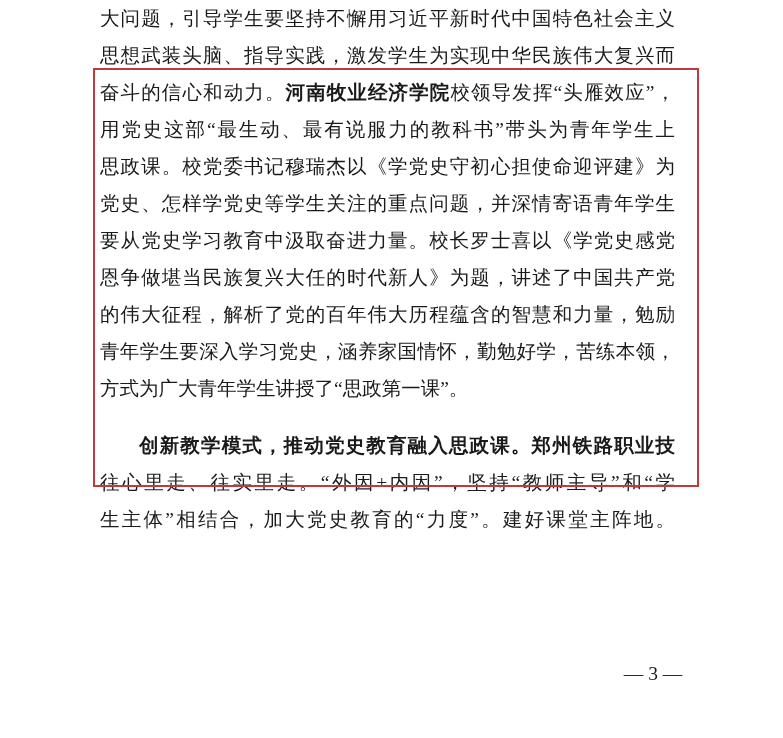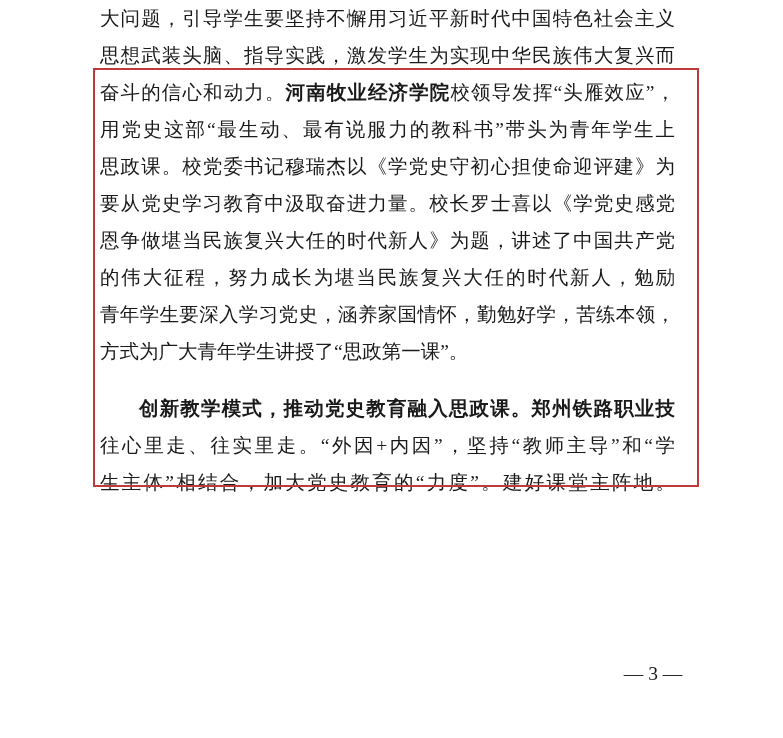--- a/index.html
+++ b/index.html
@@ -78,23 +78,24 @@
 
 <div class="doc-page">
 
   <div class="doc-body">
       <div class="para">
         <div class="line"><span class="seg">大问题，引导学生要坚持不懈用习近平新时代中国特色社会主义</span></div>
         <div class="line"><span class="seg">思想武装头脑、指导实践，激发学生为实现中华民族伟大复兴而</span></div>
         <div class="line"><span class="seg">奋斗的信心和动力。</span><span class="seg bold">河南牧业经济学院</span><span class="seg">校领导发挥“头雁效应”，</span></div>
         <div class="line"><span class="seg">用党史这部“最生动、最有说服力的教科书”带头为青年学生上</span></div>
         <div class="line"><span class="seg">思政课。校党委书记穆瑞杰以《学党史守初心担使命迎评建》为</span></div>
+        <div class="line"><span class="seg">党史、怎样学党史等学生关注的重点问题，并深情寄语青年学生</span></div>
         <div class="line"><span class="seg">要从党史学习教育中汲取奋进力量。校长罗士喜以《学党史感党</span></div>
         <div class="line"><span class="seg">恩争做堪当民族复兴大任的时代新人》为题，讲述了中国共产党</span></div>
-        <div class="line"><span class="seg">的伟大征程，努力成长为堪当民族复兴大任的时代新人，勉励</span></div>
+        <div class="line"><span class="seg">的伟大征程，解析了党的百年伟大历程蕴含的智慧和力量，勉励</span></div>
         <div class="line"><span class="seg">青年学生要深入学习党史，涵养家国情怀，勤勉好学，苦练本领，</span></div>
         <div class="line last"><span class="seg">方式为广大青年学生讲授了“思政第一课”。</span></div>
       </div>
       <div class="para">
         <div class="line indent"><span class="seg bold">创新教学模式，推动党史教育融入思政课。郑州铁路职业技</span></div>
         <div class="line"><span class="seg">往心里走、往实里走。“外因+内因”，坚持“教师主导”和“学</span></div>
         <div class="line"><span class="seg">生主体”相结合，加大党史教育的“力度”。建好课堂主阵地。</span></div>
       </div>
     </div>
 

